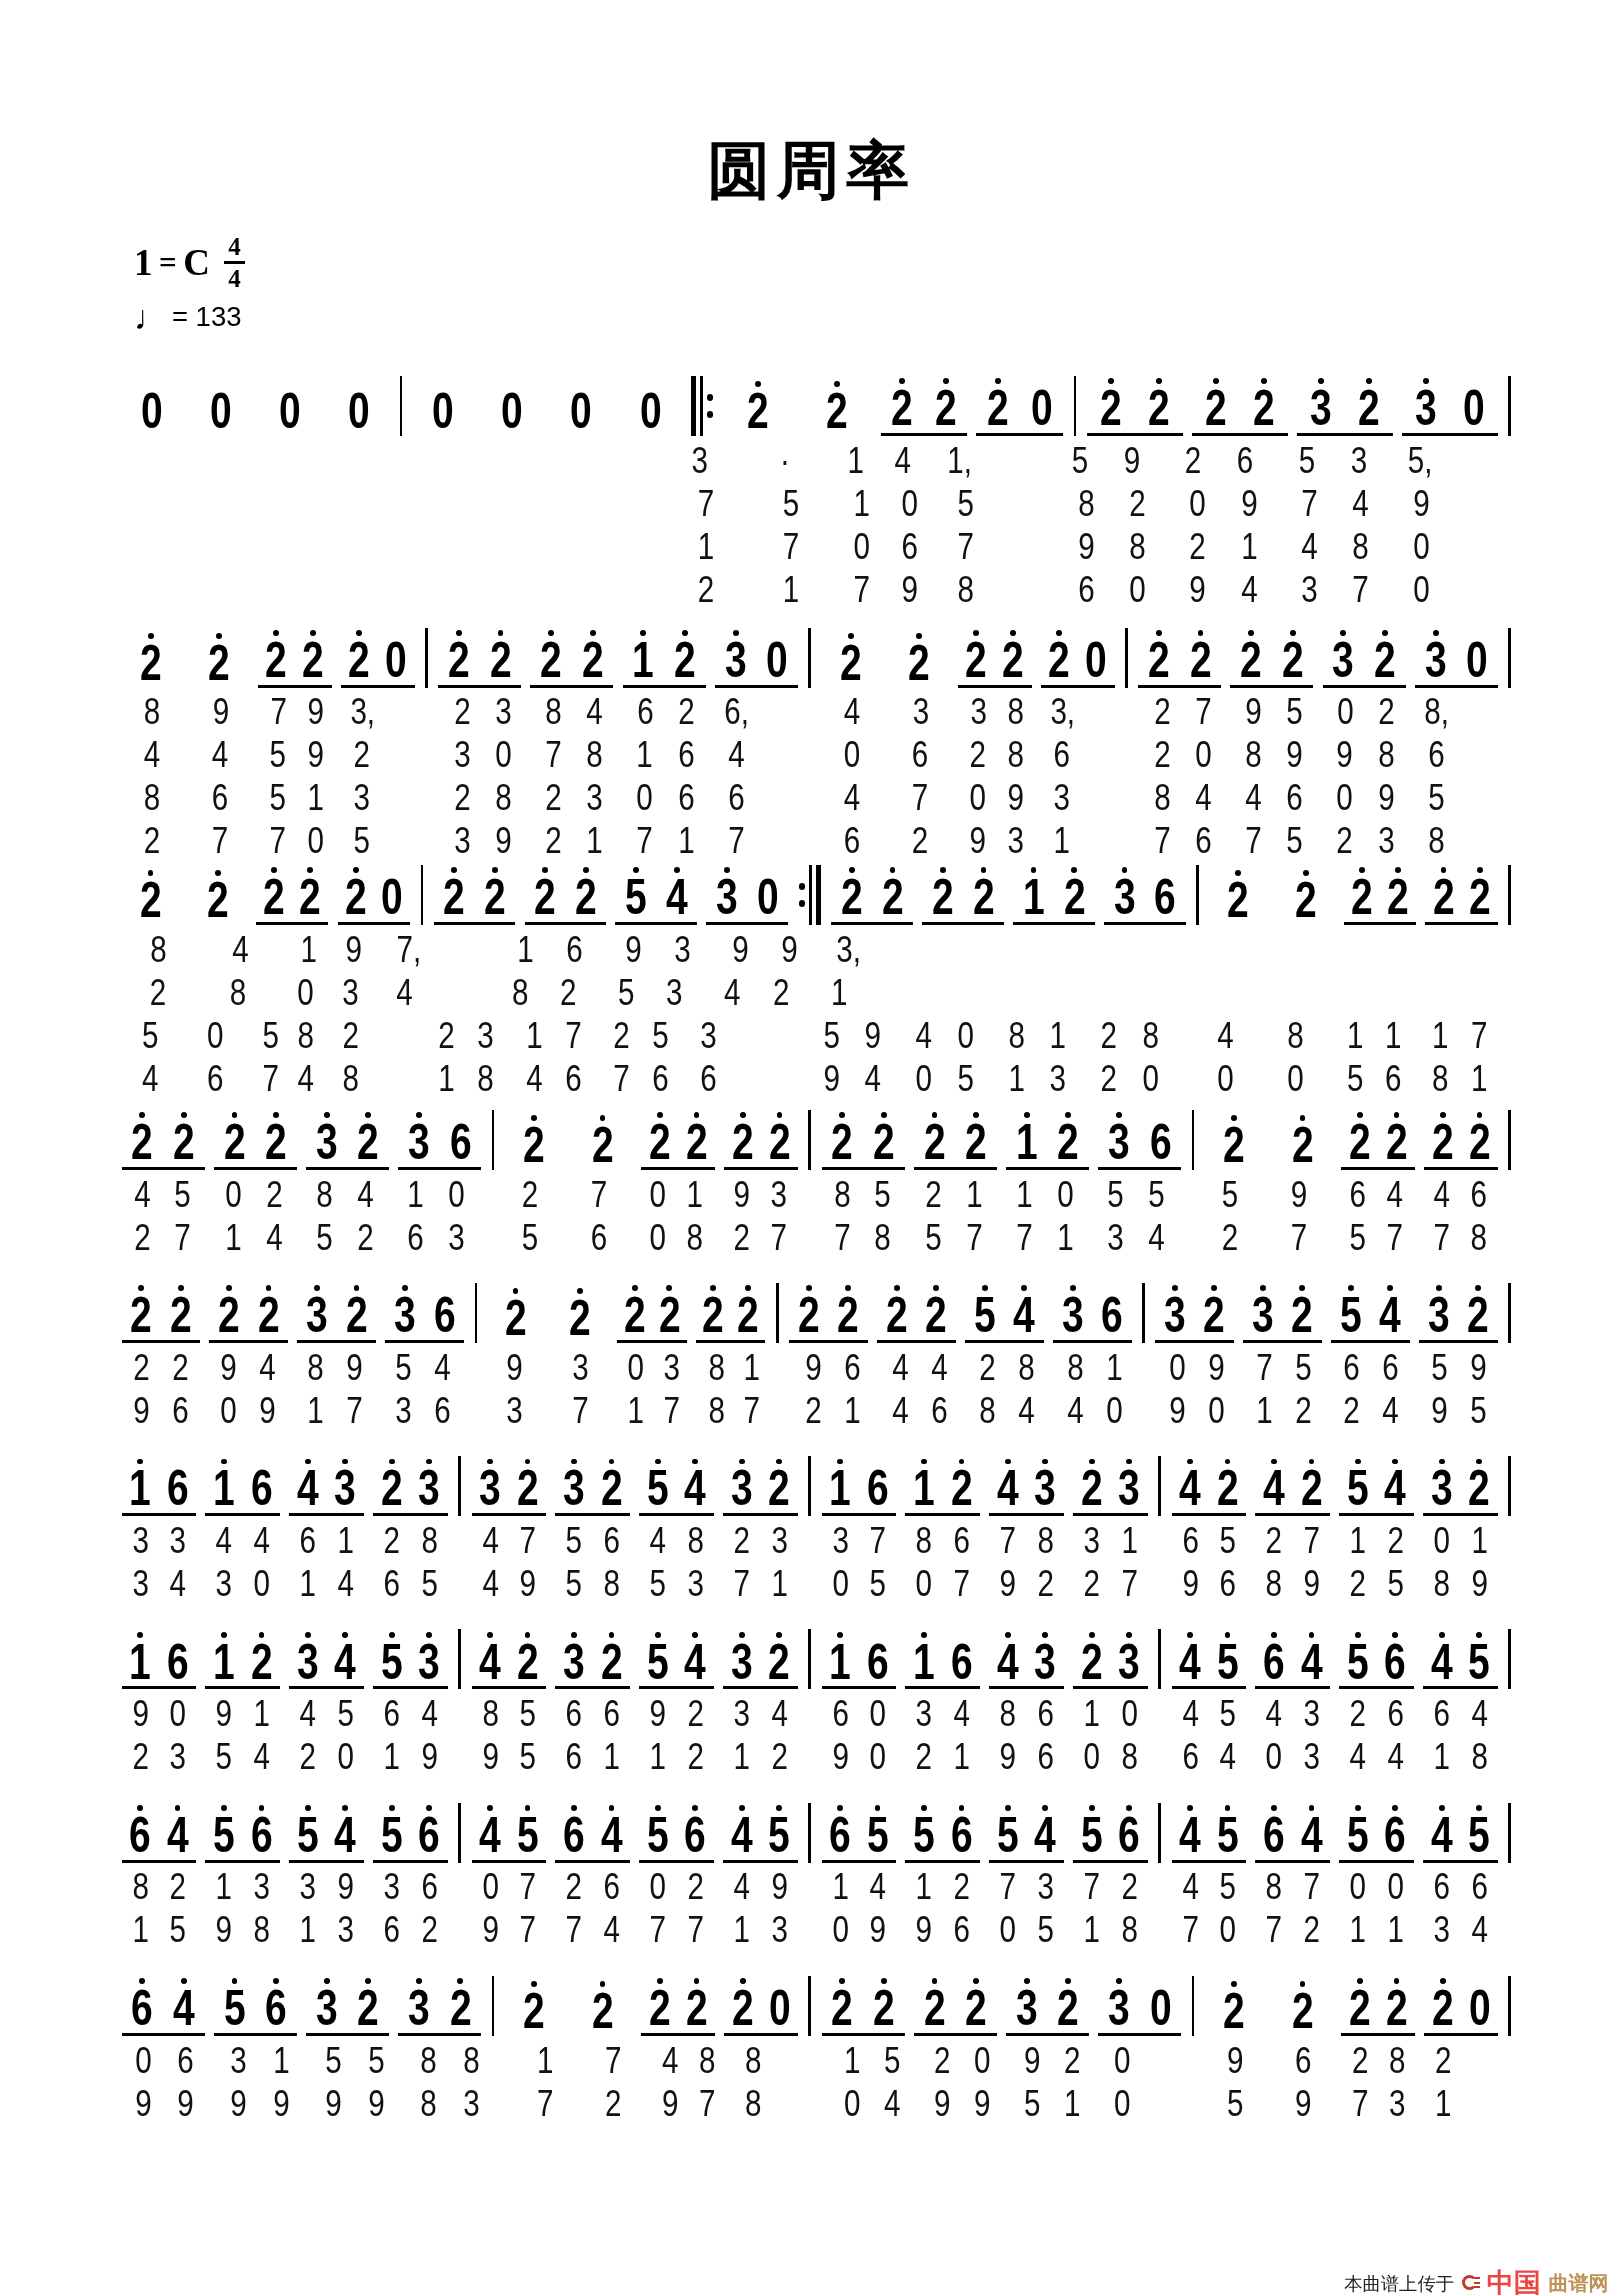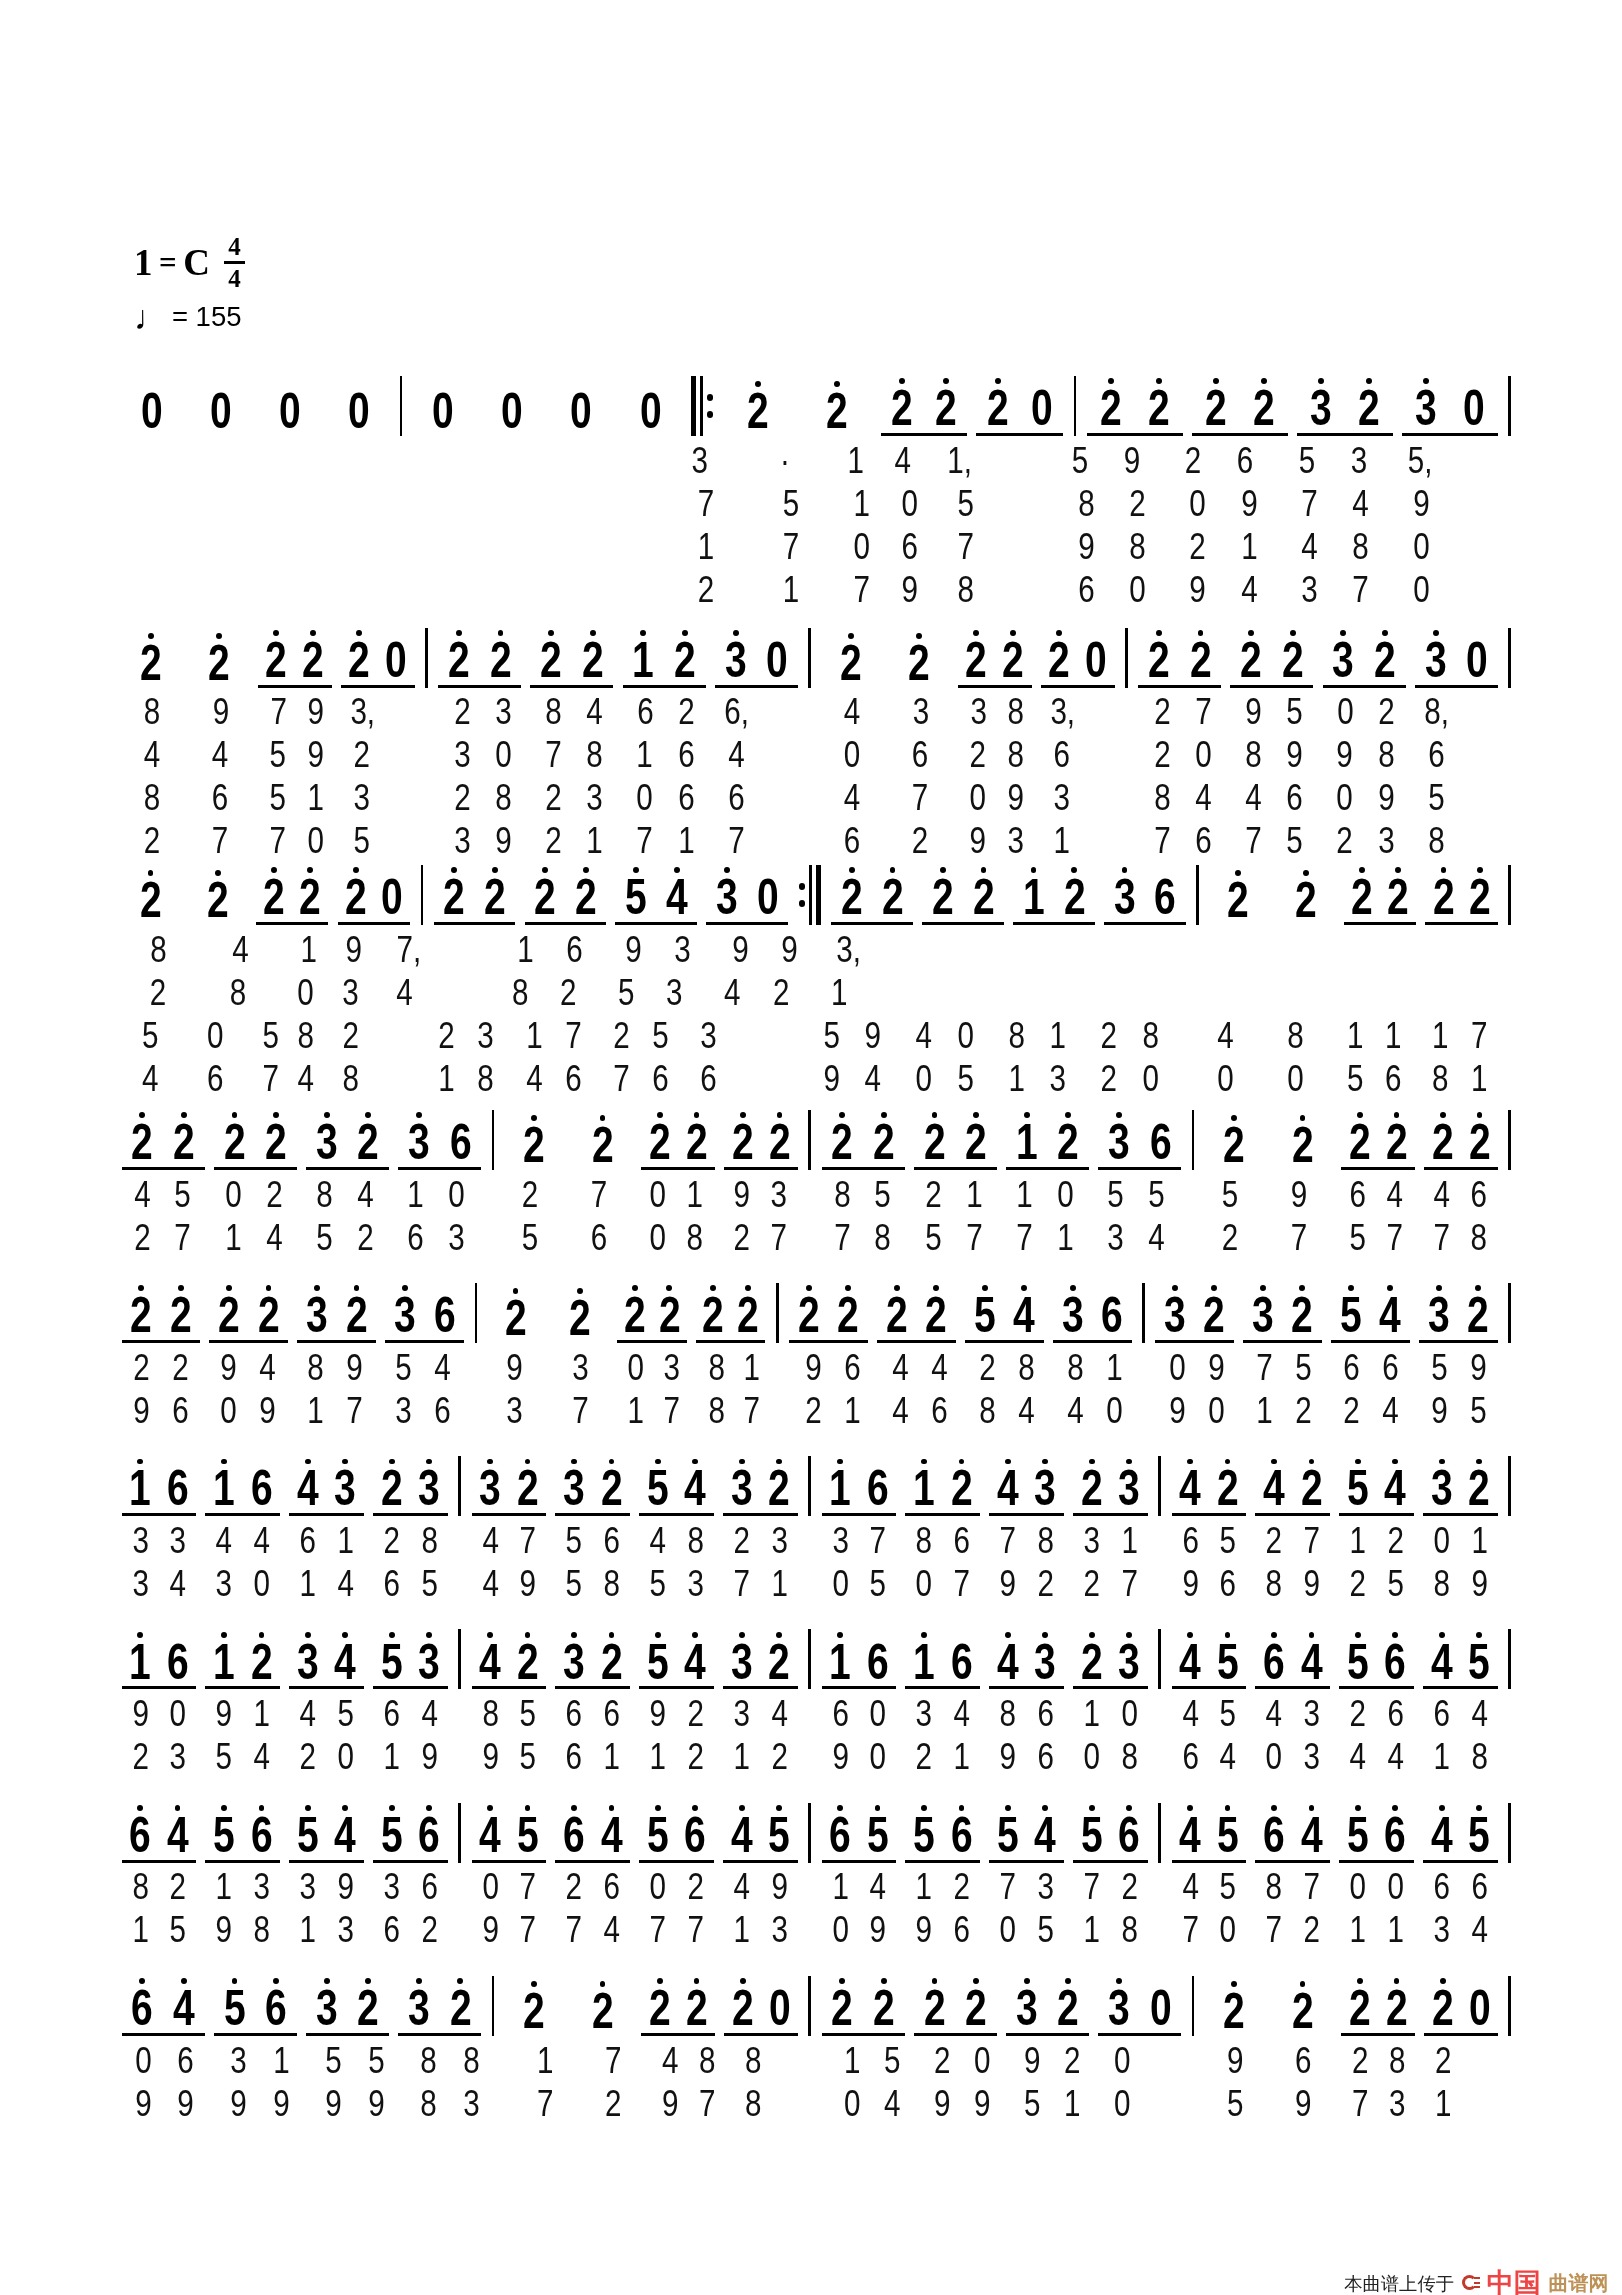--- a/index.html
+++ b/index.html
@@ -58,34 +58,35 @@
      background:linear-gradient(#c0392b 0 2px,transparent 2px 4.6px,#c0392b 4.6px 6.5px,
                 transparent 6.5px 9.2px,#c0392b 9.2px 11px,transparent 11px);}
   .wm-site-a{font-size:27px;font-weight:bold;color:#ef4444;}
   .wm-site-b{font-size:20px;font-weight:bold;color:#bd9257;}
 </style>
 </head>
 <body>
 
 <div class="page">
 
+  <div class="title">圆周率</div>
 
   <div class="meta">
     <div class="keyline">
       <span>1</span>
       <span class="eq">=</span>
       <span>C</span>
       <span class="timesig">
         <span class="top">4</span>
         <span class="bot">4</span>
       </span>
     </div>
     <div class="tempoline">
       <span class="qnote">♩</span>
-      <span>= 155</span>
+      <span>= 133</span>
     </div>
   </div>
 
 
   <div class="systems">
       <div class="system">
         <div class="notes-row">
           <div class="measure" style="flex-grow: 6.4;">
             <div class="grp" style="flex: 1.6 1 0%;">
               <div class="note">

